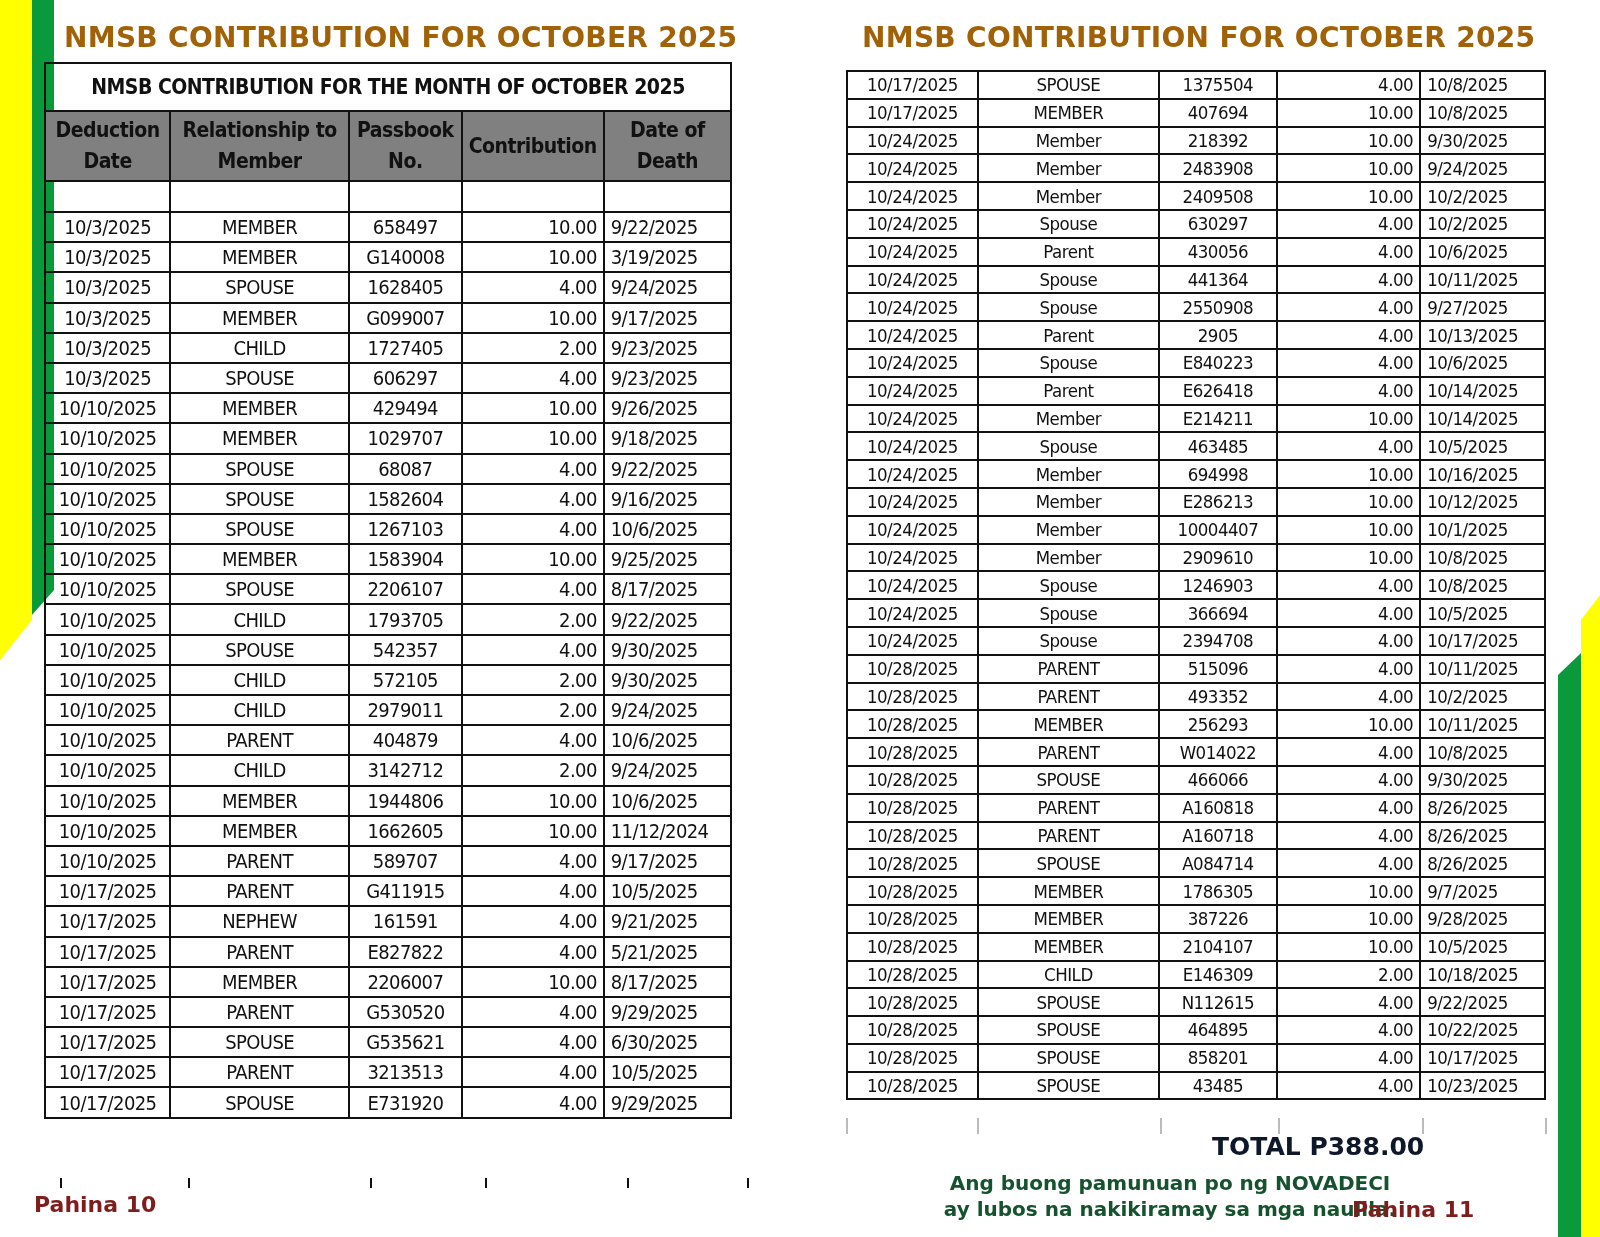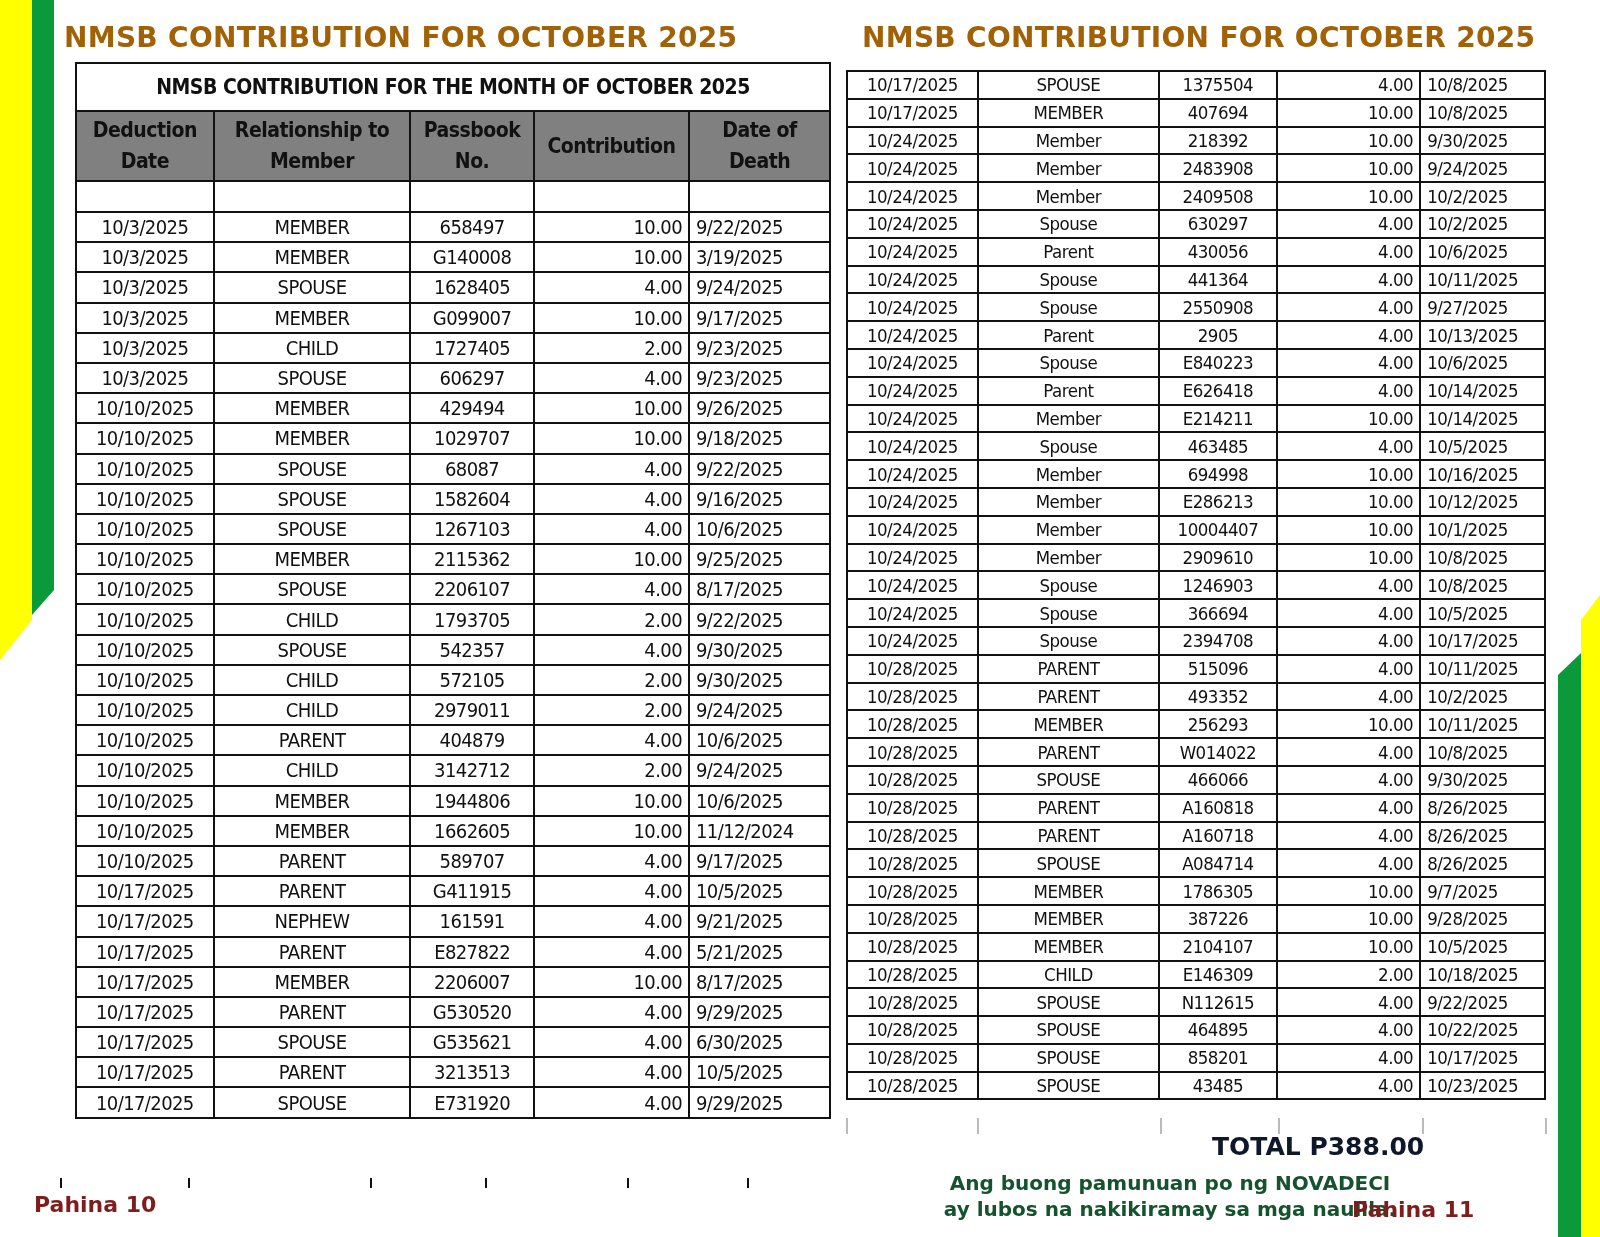--- a/index.html
+++ b/index.html
@@ -24,21 +24,21 @@
     font-family: "DejaVu Sans Condensed", "DejaVu Sans", sans-serif;
     font-stretch: condensed;
     color: #111;
   }
   table.sheet td, table.sheet th {
     border: 2px solid #111;
     padding: 0 6px;
     white-space: nowrap;
   }
   
-  #left-table { left: 75px; top: 62px; width: 756px; }
+  #left-table { left: 44px; top: 62px; width: 688px; }
   #left-table .caption-cell {
     height: 46px; text-align: center; font-weight: bold; font-size: 21px;
     letter-spacing: -0.5px;
   }
   #left-table th {
     background: #808080; height: 68px; font-size: 21px; font-weight: bold;
     line-height: 31px; letter-spacing: -0.5px;
   }
   #left-table .blank td { height: 29px; }
   #left-table tbody.rows td { height: 28.2px; font-size: 20px; letter-spacing: -0.6px; }
@@ -204,21 +204,21 @@
       <tr>
         <td class="center">10/10/2025</td>
         <td class="center">SPOUSE</td>
         <td class="center">1267103</td>
         <td class="right">4.00</td>
         <td class="left">10/6/2025</td>
       </tr>
       <tr>
         <td class="center">10/10/2025</td>
         <td class="center">MEMBER</td>
-        <td class="center">2115362</td>
+        <td class="center">1583904</td>
         <td class="right">10.00</td>
         <td class="left">9/25/2025</td>
       </tr>
       <tr>
         <td class="center">10/10/2025</td>
         <td class="center">SPOUSE</td>
         <td class="center">2206107</td>
         <td class="right">4.00</td>
         <td class="left">8/17/2025</td>
       </tr>

